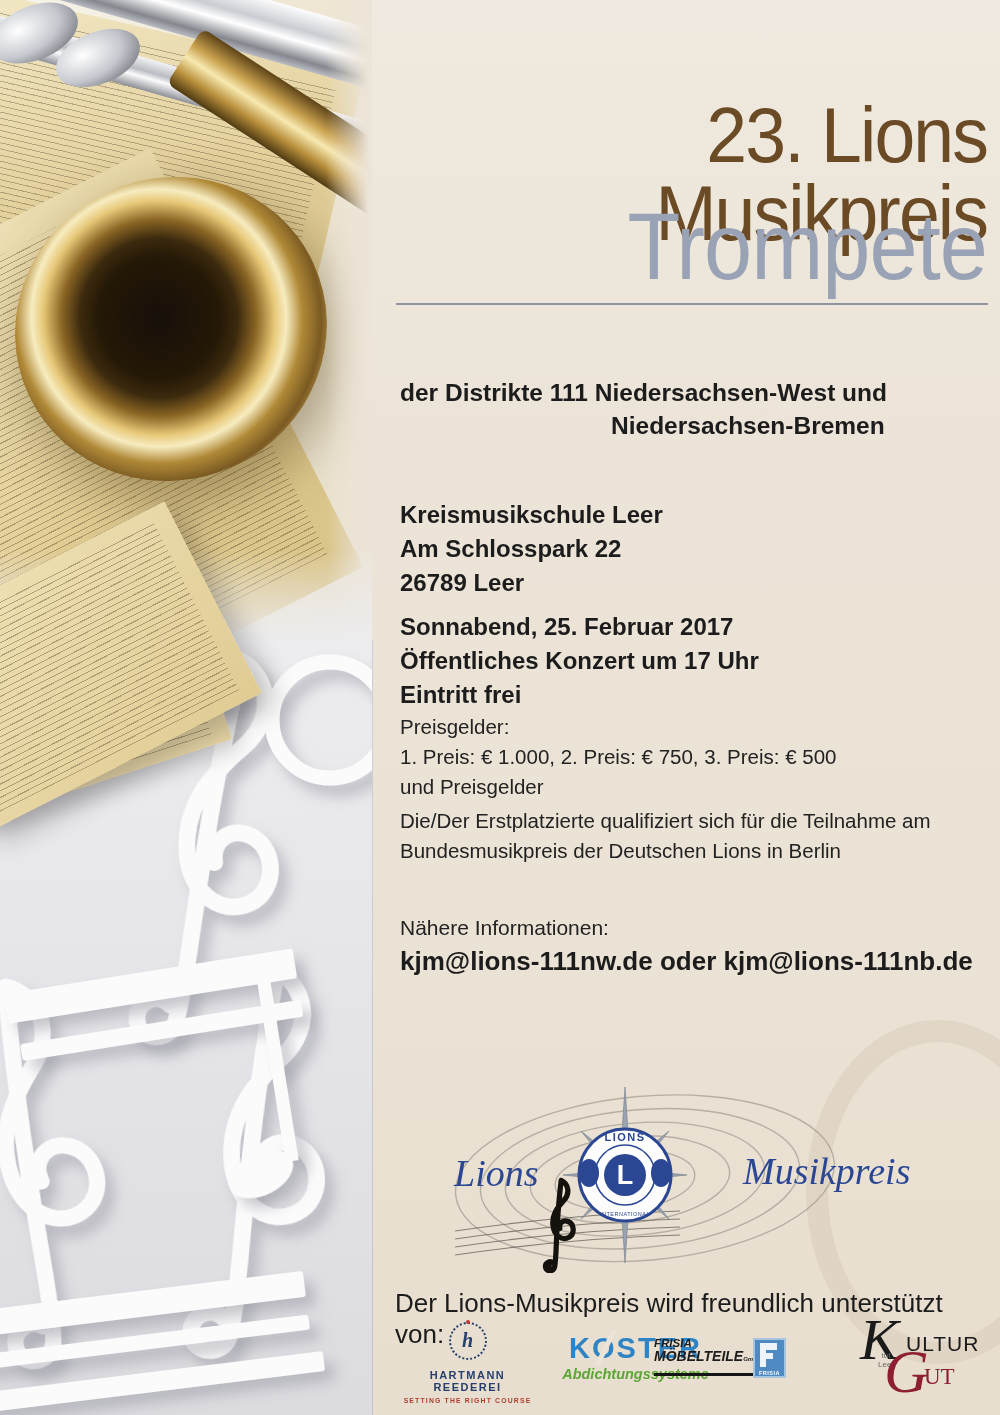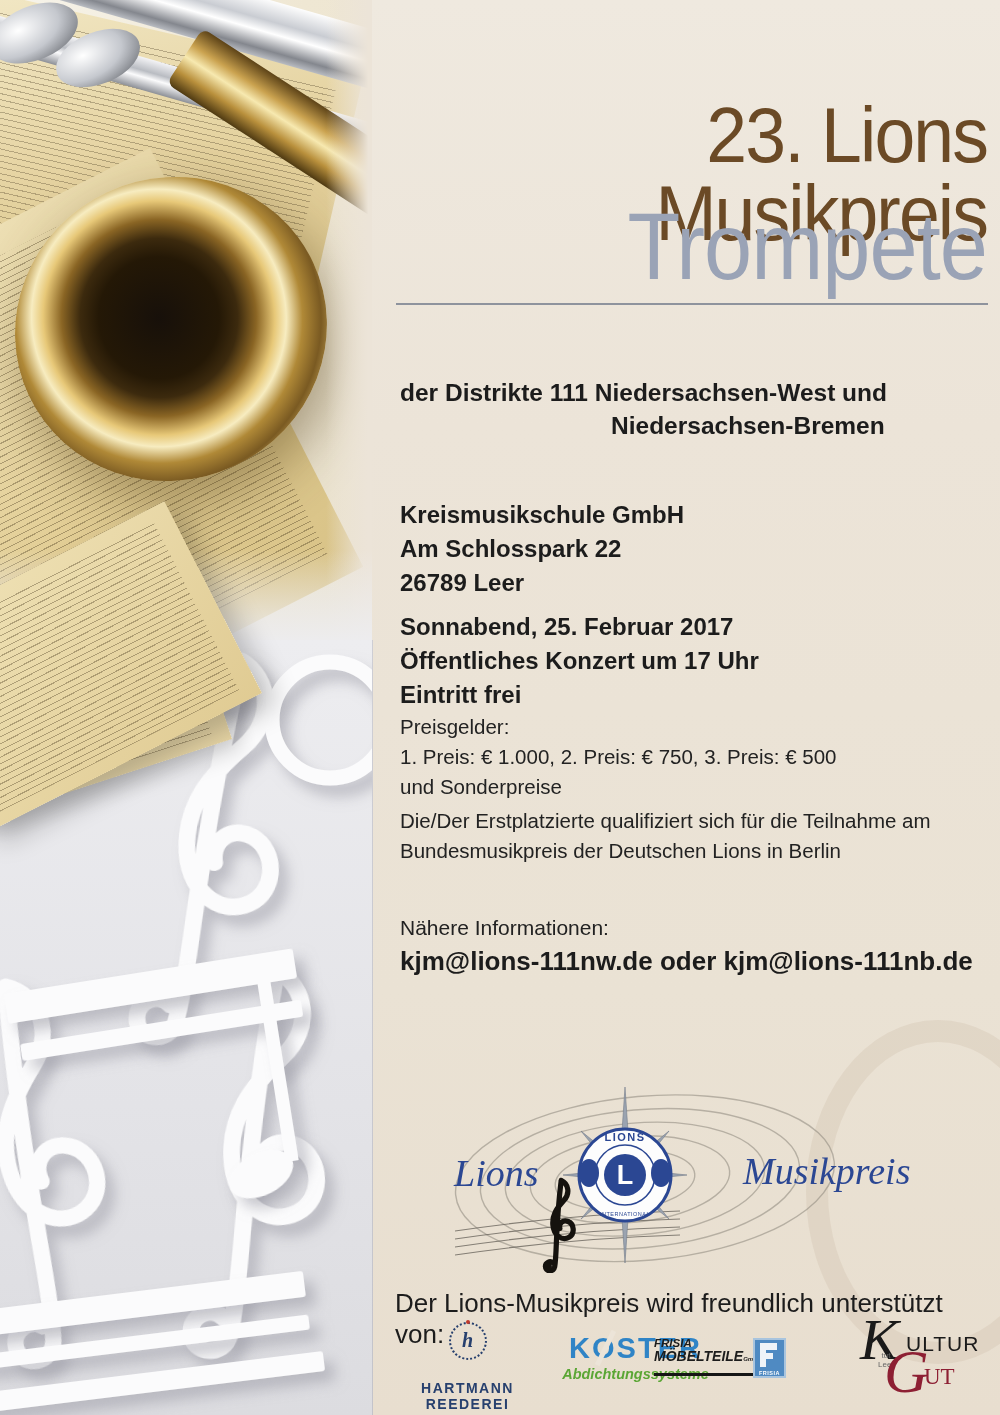--- a/index.html
+++ b/index.html
@@ -73,21 +73,21 @@
   .sp-heading{position:absolute;left:395px;top:1288px;width:590px;text-align:left;
     font-size:26px;color:#1c1c1c;}
   .sp{position:absolute;text-align:center;}
   .sp-hartmann{left:400px;top:1322px;width:135px;}
   .h-circle{width:34px;height:34px;margin:0 auto;border-radius:50%;
     border:2px dotted #27406e;position:relative;}
   .h-circle span{display:block;line-height:32px;font-family:"Liberation Serif",serif;
     font-style:italic;font-weight:700;font-size:20px;color:#27406e;}
   .h-circle::before{content:"";position:absolute;top:-4px;left:15px;width:4px;height:4px;
     background:#c0392b;border-radius:50%;}
-  .h-name{margin-top:20px;font-size:14px;font-weight:700;color:#27406e;letter-spacing:1.5px;}
+  .h-name{margin-top:9px;font-size:11px;font-weight:700;color:#27406e;letter-spacing:1.5px;}
   .h-tag{margin-top:4px;font-size:6.8px;font-weight:700;color:#b23b30;letter-spacing:1.2px;}
   .sp-koester{left:548px;top:1332px;width:175px;}
   .k-name{font-size:29px;font-weight:800;color:#2f84c6;letter-spacing:2px;}
   .k-o{position:relative;display:inline-block;}
   .k-o::after{content:"";position:absolute;left:46%;top:-8%;width:5px;height:116%;
     background:#ece4d8;transform:rotate(26deg);}
   .k-tag{font-size:14.5px;font-style:italic;font-weight:600;color:#5ba635;margin-top:1px;}
   .sp-frisia{left:654px;top:1338px;width:132px;text-align:left;}
   .f-l1{font-size:11.5px;font-weight:900;font-style:italic;line-height:10px;}
   .f-l2{font-size:14px;font-weight:900;font-style:italic;}
@@ -174,35 +174,35 @@
   <div class="t-right title1">23. Lions Musikpreis</div>
   <div class="t-right title2">Trompete</div>
   <div class="rule"></div>
 
   <div class="block subtitle">
     <div>der Distrikte 111 Niedersachsen-West und</div>
     <div class="ind">Niedersachsen-Bremen</div>
   </div>
 
   <div class="block venue">
-    <div>Kreismusikschule GmbH</div>
+    <div>Kreismusikschule Leer</div>
     <div>Am Schlosspark 22</div>
     <div>26789 Leer</div>
   </div>
 
   <div class="block event">
     <div>Sonnabend, 25. Februar 2017</div>
     <div>Öffentliches Konzert um 17 Uhr</div>
     <div>Eintritt frei</div>
   </div>
 
   <div class="block prizes">
     <div>Preisgelder:</div>
     <div>1. Preis: € 1.000, 2. Preis: € 750, 3. Preis: € 500</div>
-    <div>und Sonderpreise</div>
+    <div>und Preisgelder</div>
   </div>
 
   <div class="block qualify">
     <div>Die/Der Erstplatzierte qualifiziert sich für die Teilnahme am</div>
     <div>Bundesmusikpreis der Deutschen Lions in Berlin</div>
   </div>
 
   <div class="block info-h">Nähere Informationen:</div>
   <div class="block info-mail">kjm@lions-111nw.de oder kjm@lions-111nb.de</div>
 

